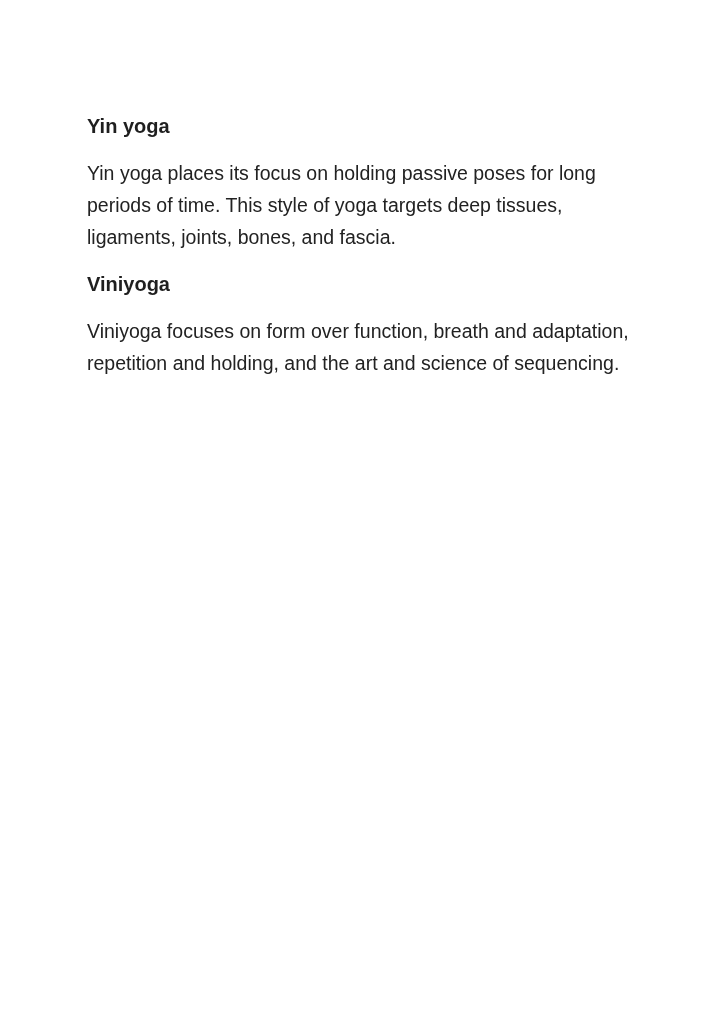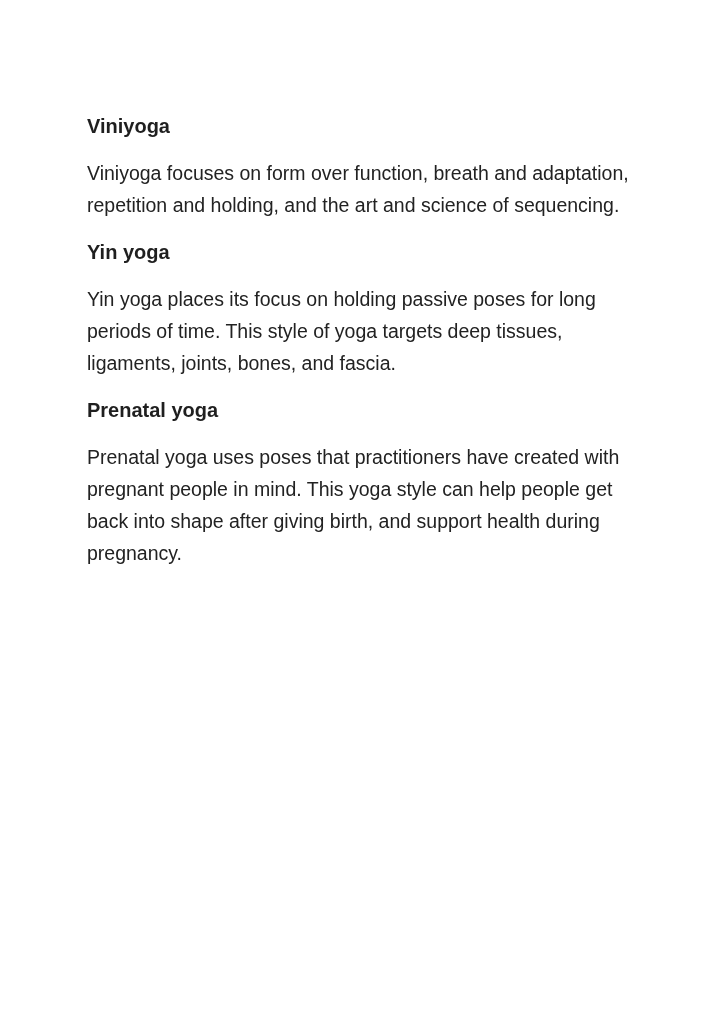--- a/index.html
+++ b/index.html
@@ -37,37 +37,30 @@
     color: #222222;
     white-space: pre-wrap;
   }
 </style>
 </head>
 <body>
 
 <div class="page">
 
   <section>
-    <h3 class="section-heading">Viniyoga</h3>
-    <p class="paragraph">Viniyoga focuses on form over function, breath and adaptation,
-repetition and holding, and the art and science of sequencing.</p>
-  </section>
-
-  <section>
     <h3 class="section-heading">Yin yoga</h3>
     <p class="paragraph">Yin yoga places its focus on holding passive poses for long
 periods of time. This style of yoga targets deep tissues,
 ligaments, joints, bones, and fascia.</p>
   </section>
 
   <section>
-    <h3 class="section-heading">Prenatal yoga</h3>
-    <p class="paragraph">Prenatal yoga uses poses that practitioners have created with
-pregnant people in mind. This yoga style can help people get
-back into shape after giving birth, and support health during
-pregnancy.</p>
+    <h3 class="section-heading">Viniyoga</h3>
+    <p class="paragraph">Viniyoga focuses on form over function, breath and adaptation,
+repetition and holding, and the art and science of sequencing.</p>
   </section>
+
 
   <section>
   </section>
 
 
 </div>
 
 </body></html>

